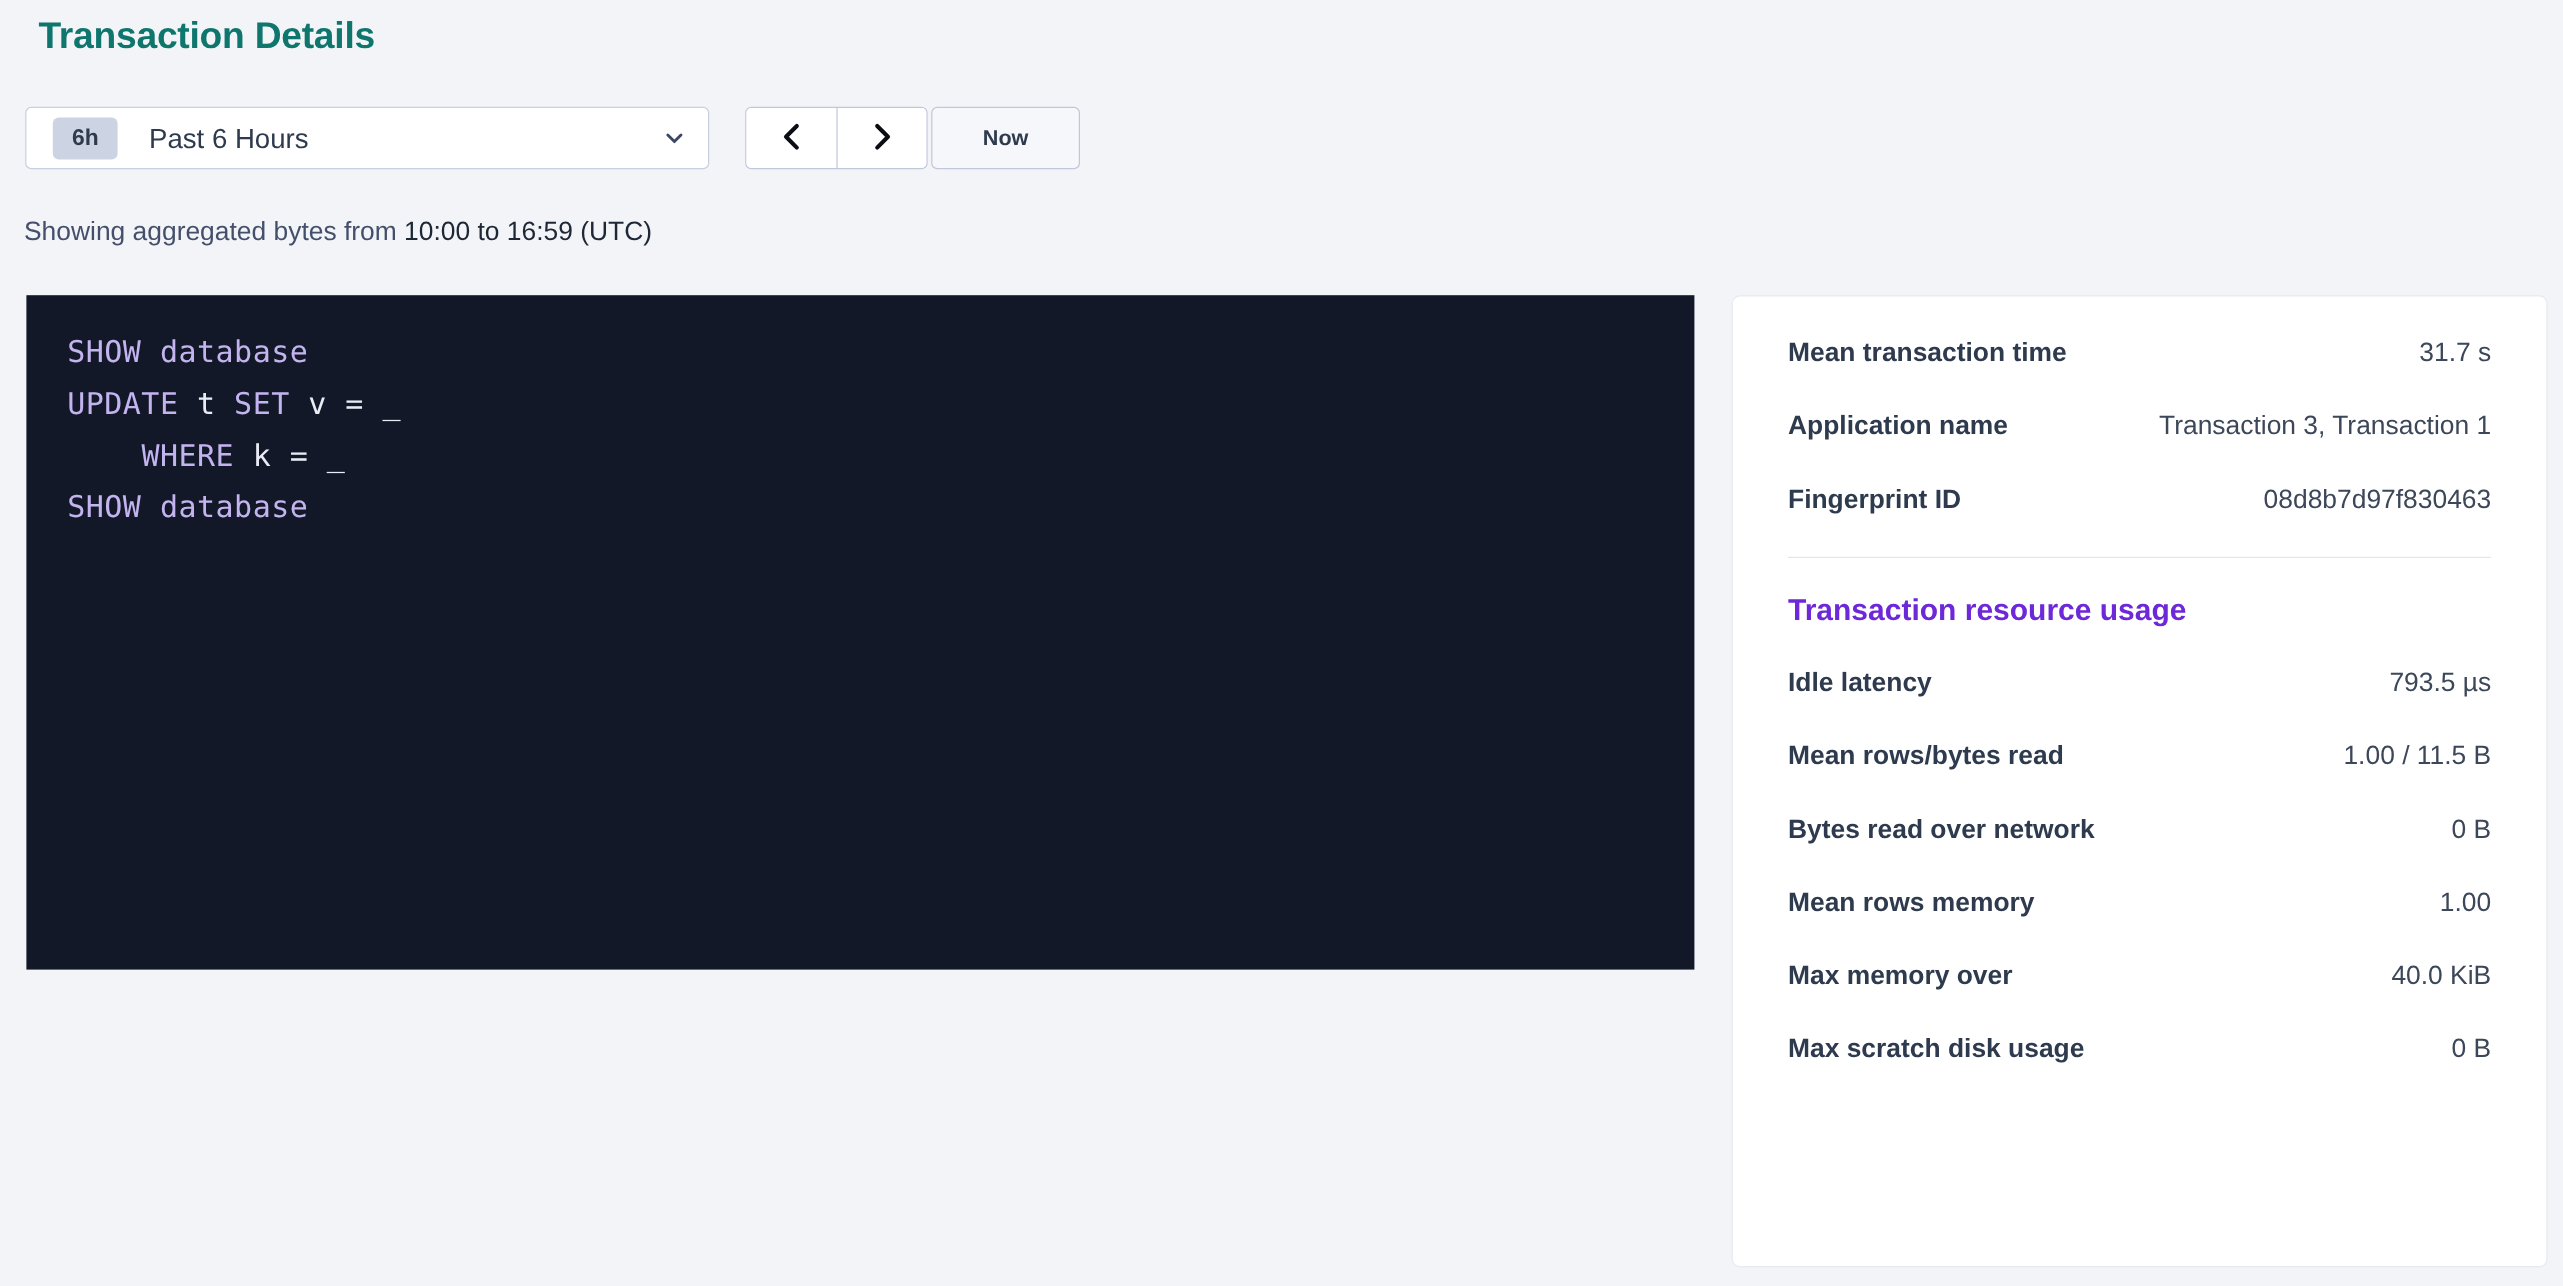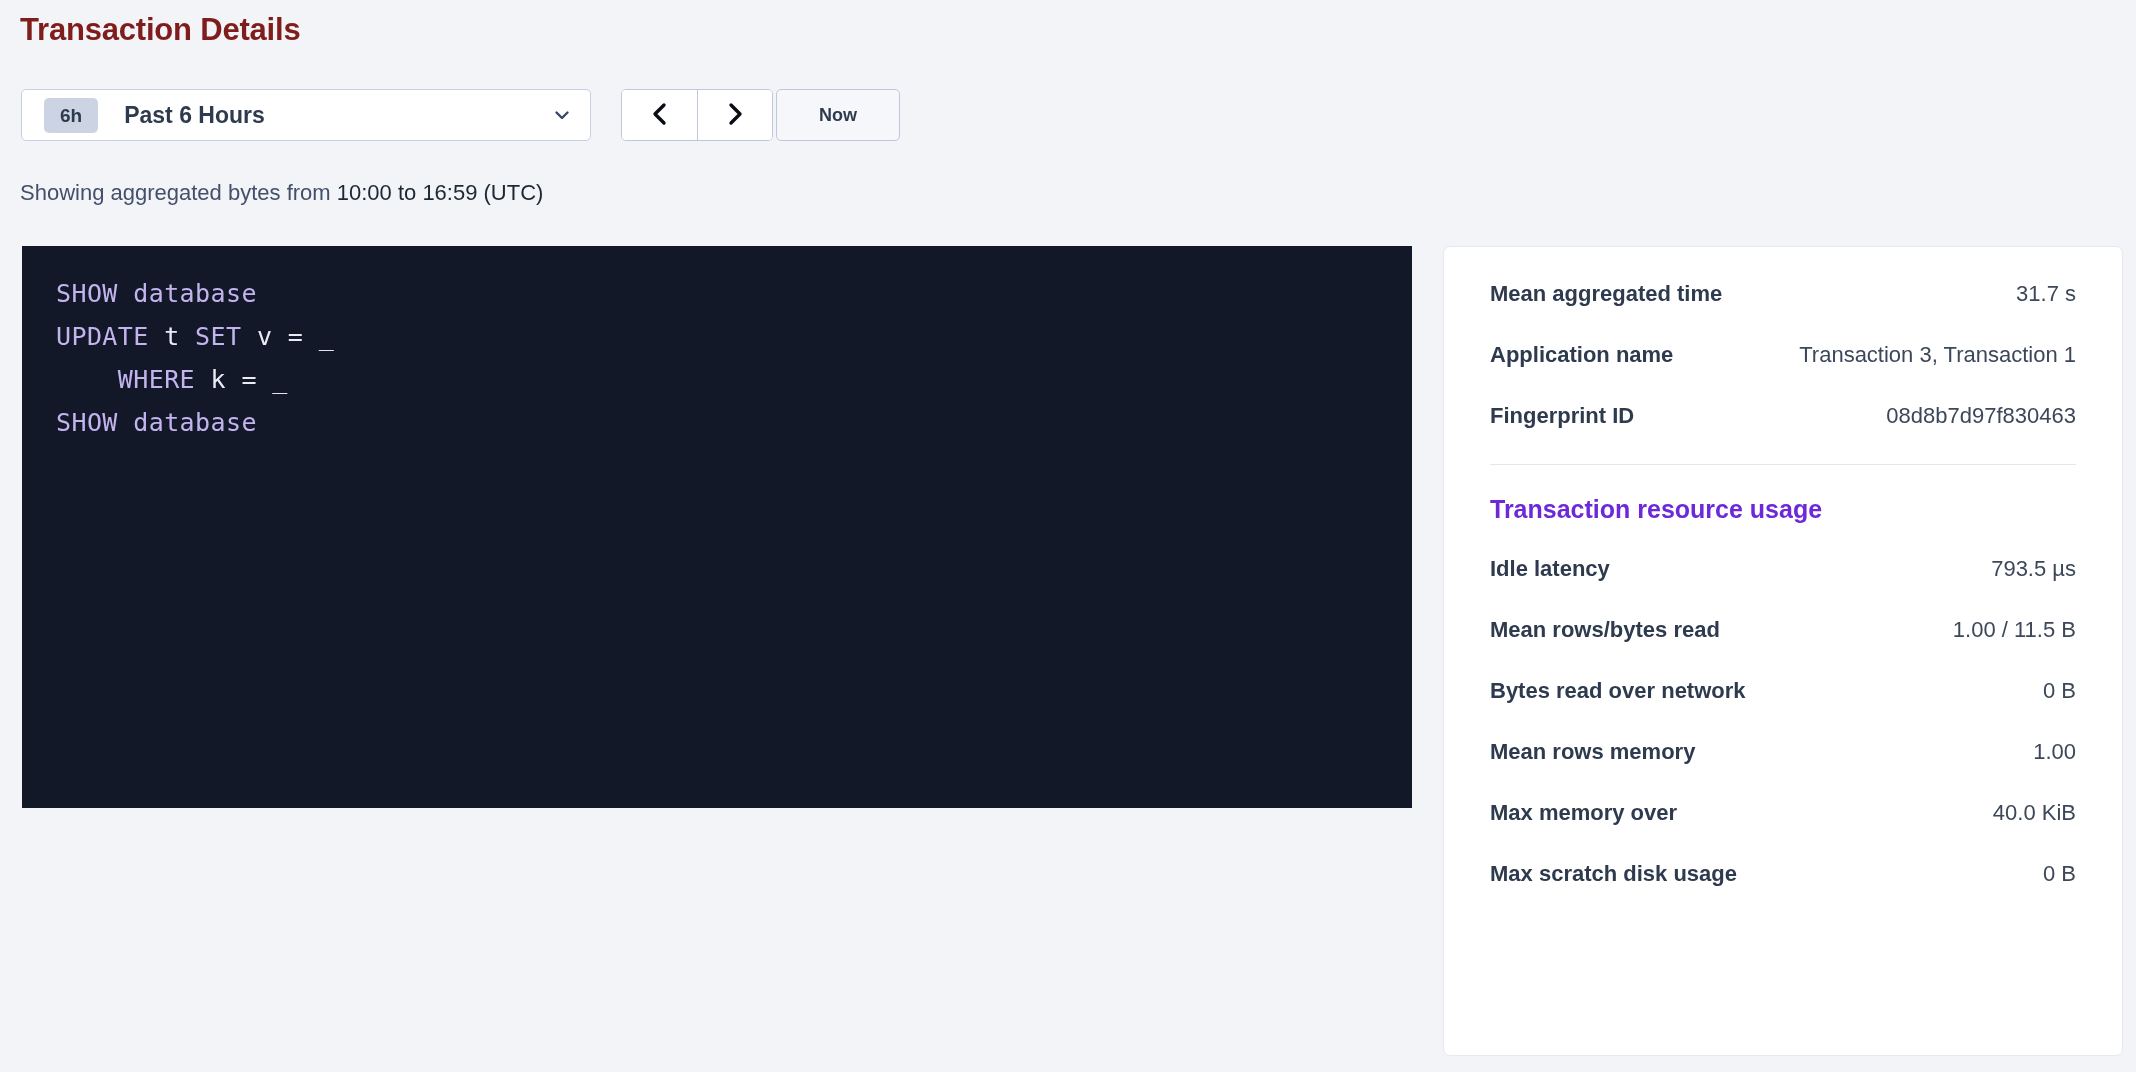--- a/index.html
+++ b/index.html
@@ -12,25 +12,25 @@
     background: #f2f4f7;
     font-family: "Liberation Sans", sans-serif;
     overflow: hidden;
     position: relative;
     -webkit-font-smoothing: antialiased;
   }
 
   
   #page-title {
     position: absolute;
-    left: 20px;
+    left: 32px;
     top: 12px;
     font-size: 31px;
     font-weight: 700;
-    color: #7f1d1d;
+    color: #0f766e;
     letter-spacing: -0.2px;
   }
 
   
   #toolbar {
     position: absolute;
     left: 21px;
     top: 89px;
     display: flex;
     align-items: stretch;
@@ -55,21 +55,21 @@
     font-size: 19px;
     font-weight: 700;
     border-radius: 5px;
     padding: 8px 16px;
     line-height: 1;
     margin-right: 26px;
   }
   #range-label {
     font-size: 23px;
     color: #2e3a4d;
-    font-weight: 700;
+    font-weight: 400;
     flex: 1;
   }
   #range-chevron {
     width: 20px;
     height: 20px;
     flex: 0 0 auto;
     display: flex;
     align-items: center;
     justify-content: center;
   }
@@ -234,21 +234,21 @@
 <div id="query-code-block">
   <pre id="query-code"><span class="kw">SHOW</span> <span class="kw">database</span>
 <span class="kw">UPDATE</span> <span class="id">t</span> <span class="kw">SET</span> <span class="id">v = _</span>
     <span class="kw">WHERE</span> <span class="id">k = _</span>
 <span class="kw">SHOW</span> <span class="kw">database</span></pre>
 </div>
 
 <div id="details-panel">
   <div id="summary-stats">
       <div class="stat-row">
-        <span class="stat-label">Mean aggregated time</span>
+        <span class="stat-label">Mean transaction time</span>
         <span class="stat-value">31.7 s</span>
       </div>
       <div class="stat-row">
         <span class="stat-label">Application name</span>
         <span class="stat-value">Transaction 3, Transaction 1</span>
       </div>
       <div class="stat-row">
         <span class="stat-label">Fingerprint ID</span>
         <span class="stat-value">08d8b7d97f830463</span>
       </div>

